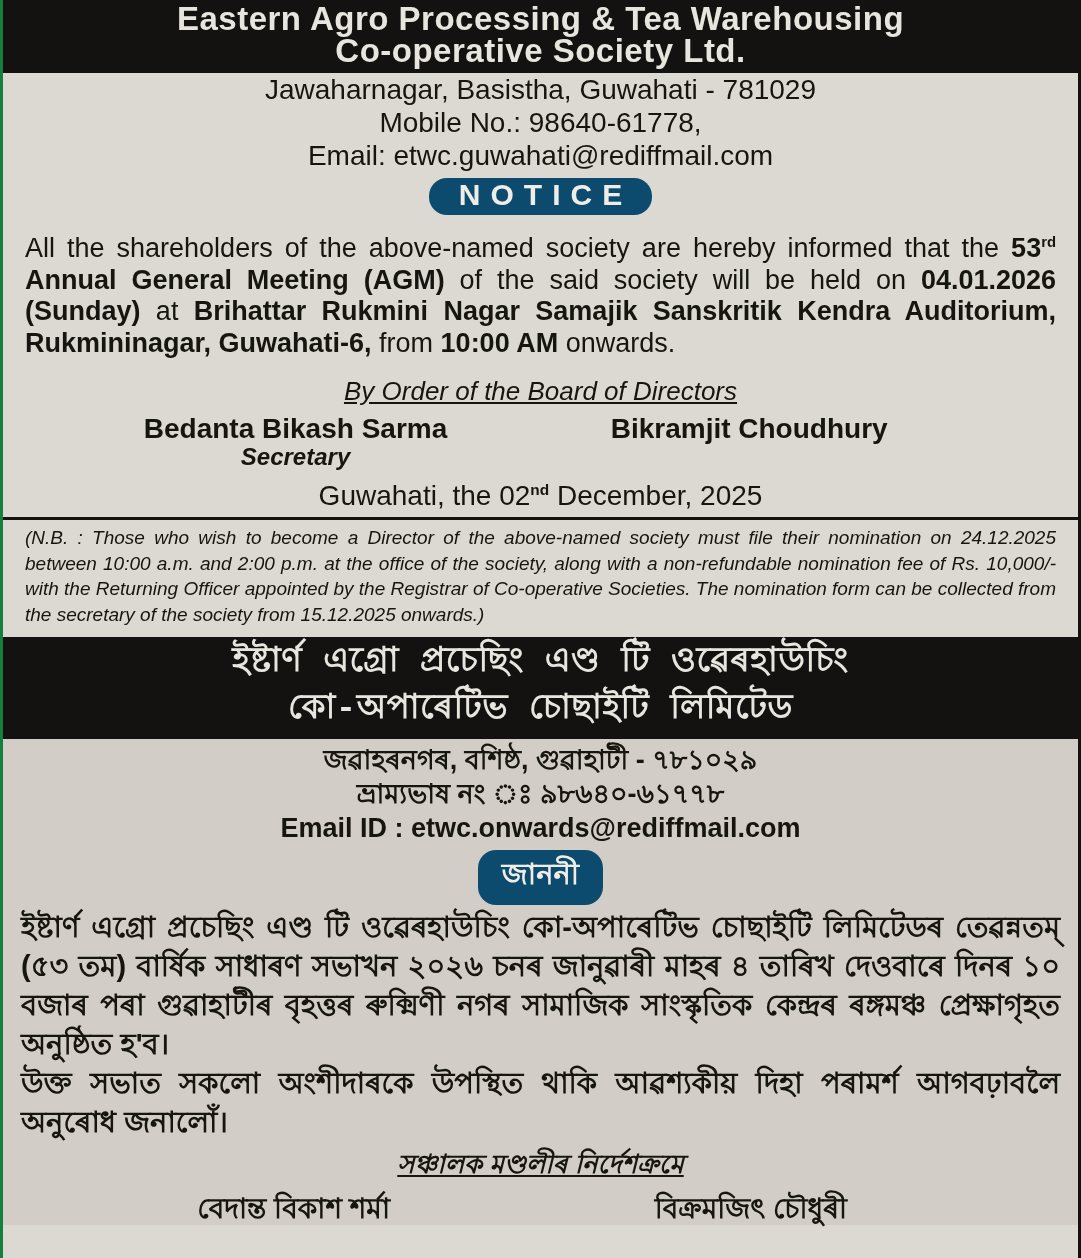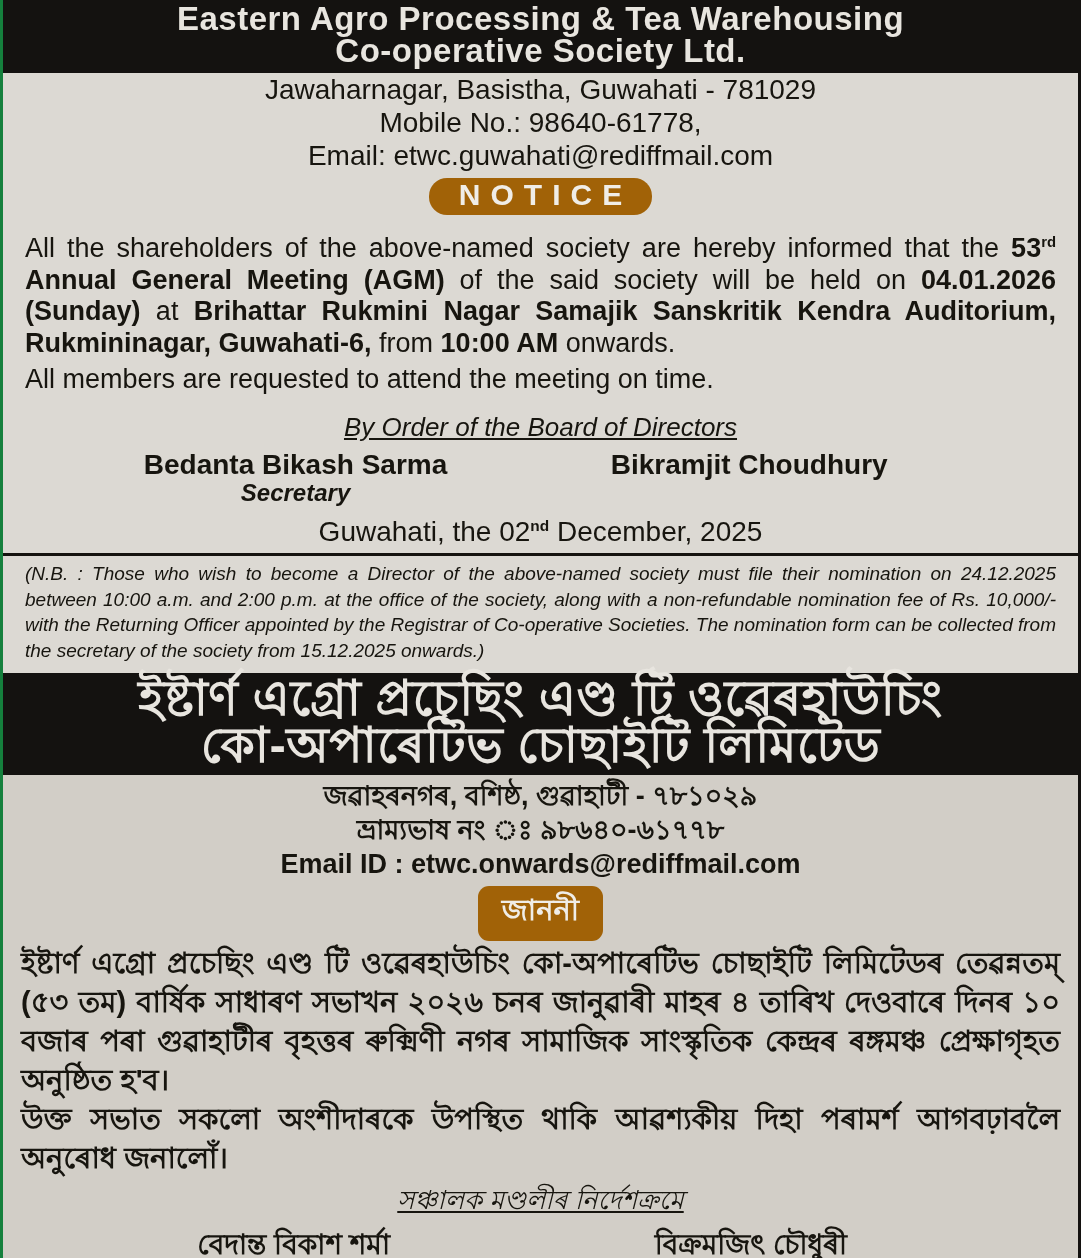--- a/index.html
+++ b/index.html
@@ -15,21 +15,21 @@
 
   
   .band {
     background: #141210; color: #e8e5df; text-align: center;
     font-weight: bold; padding: 3px 6px 6px;
   }
   .band .band-line { letter-spacing: 0.5px; }
   .center { text-align: center; }
   .badge-wrap { text-align: center; }
   .badge {
-    display: inline-block; background: #a16207; color: #f0ede7;
+    display: inline-block; background: #0c4a6e; color: #f0ede7;
     font-weight: bold; border-radius: 18px;
   }
   .rule { border: none; border-top: 3px solid #15130f; }
   .bold { font-weight: bold; }
   sup { font-size: 0.55em; font-weight: bold; }
   .sig-grid {
     display: grid; grid-template-columns: 46% 54%;
     width: 88%; margin: 4px auto;
   }
   .sig-grid > div { text-align: center; }
@@ -48,27 +48,27 @@
   .en-sig-name { font-size: 28px; font-weight: bold; line-height: 30px; margin-top: 3px; }
   .en-sig-role { font-size: 24px; font-weight: bold; font-style: italic; line-height: 26px; }
   .en-dateline { font-size: 28px; line-height: 32px; margin-top: 4px; }
   .en-rule { margin: 5px -22px 0; }
   .en-nb {
     font-size: 19px; line-height: 25.5px; font-style: italic;
     text-align: justify; margin-top: 5px;
   }
 
   
-  .as-band { font-size: 49px; line-height: 47px; padding: 2px 6px 6px; }
+  .as-band { font-size: 34px; line-height: 47px; padding: 2px 6px 6px; font-family: Liberation Mono, monospace; }
   .as-body { padding: 4px 18px 0; background: #d2cec7; flex: 1; }
   .as-contact { font-size: 27px; line-height: 34px; font-weight: bold; }
-  .as-badge { font-size: 29px; padding: 1px 24px 5px; margin: 5px 0 3px; border-radius: 11px; }
+  .as-badge { font-size: 29px; padding: 1px 24px 5px; margin: 5px 0 3px; }
   .as-para { font-size: 29px; line-height: 39px; font-weight: 600; text-align: justify; }
   .as-byorder {
-    font-size: 26px; font-style: italic; font-weight: 400;
+    font-size: 26px; font-style: italic; font-weight: 700;
     text-decoration: underline; margin-top: 2px;
   }
   .as-sig-name { font-size: 28px; font-weight: bold; line-height: 33px; }
 </style>
 </head>
 <body>
 
 <div class="page">
 
   <section>
@@ -81,21 +81,20 @@
     <div class="en-body">
       <div class="center en-contact">Jawaharnagar, Basistha, Guwahati - 781029</div>
       <div class="center en-contact">Mobile No.: 98640-61778,</div>
       <div class="center en-contact">Email: etwc.guwahati@rediffmail.com</div>
 
       <div class="badge-wrap">
         <span class="badge en-badge">NOTICE</span>
       </div>
 
       <p class="en-para"><span>All the shareholders of the above-named society are hereby informed that the </span><span class="bold">53</span><sup class="bold">rd</sup><span class="bold"> Annual General Meeting (AGM)</span><span> of the said society will be held on </span><span class="bold">04.01.2026 (Sunday)</span><span> at </span><span class="bold">Brihattar Rukmini Nagar Samajik Sanskritik Kendra Auditorium, Rukmininagar, Guwahati-6,</span><span> from </span><span class="bold">10:00 AM</span><span> onwards.</span></p>
-      <p class="en-attend">All members are requested to attend the meeting on time.</p>
 
       <div class="center en-byorder">By Order of the Board of Directors</div>
 
       <div class="sig-grid">
         <div class="en-sig-name">Bedanta Bikash Sarma</div>
         <div class="en-sig-name">Bikramjit Choudhury</div>
         <div class="en-sig-role">Secretary</div>
       </div>
 
       <div class="center en-dateline"><span>Guwahati, the 02</span><sup>nd</sup><span> December, 2025</span></div>

